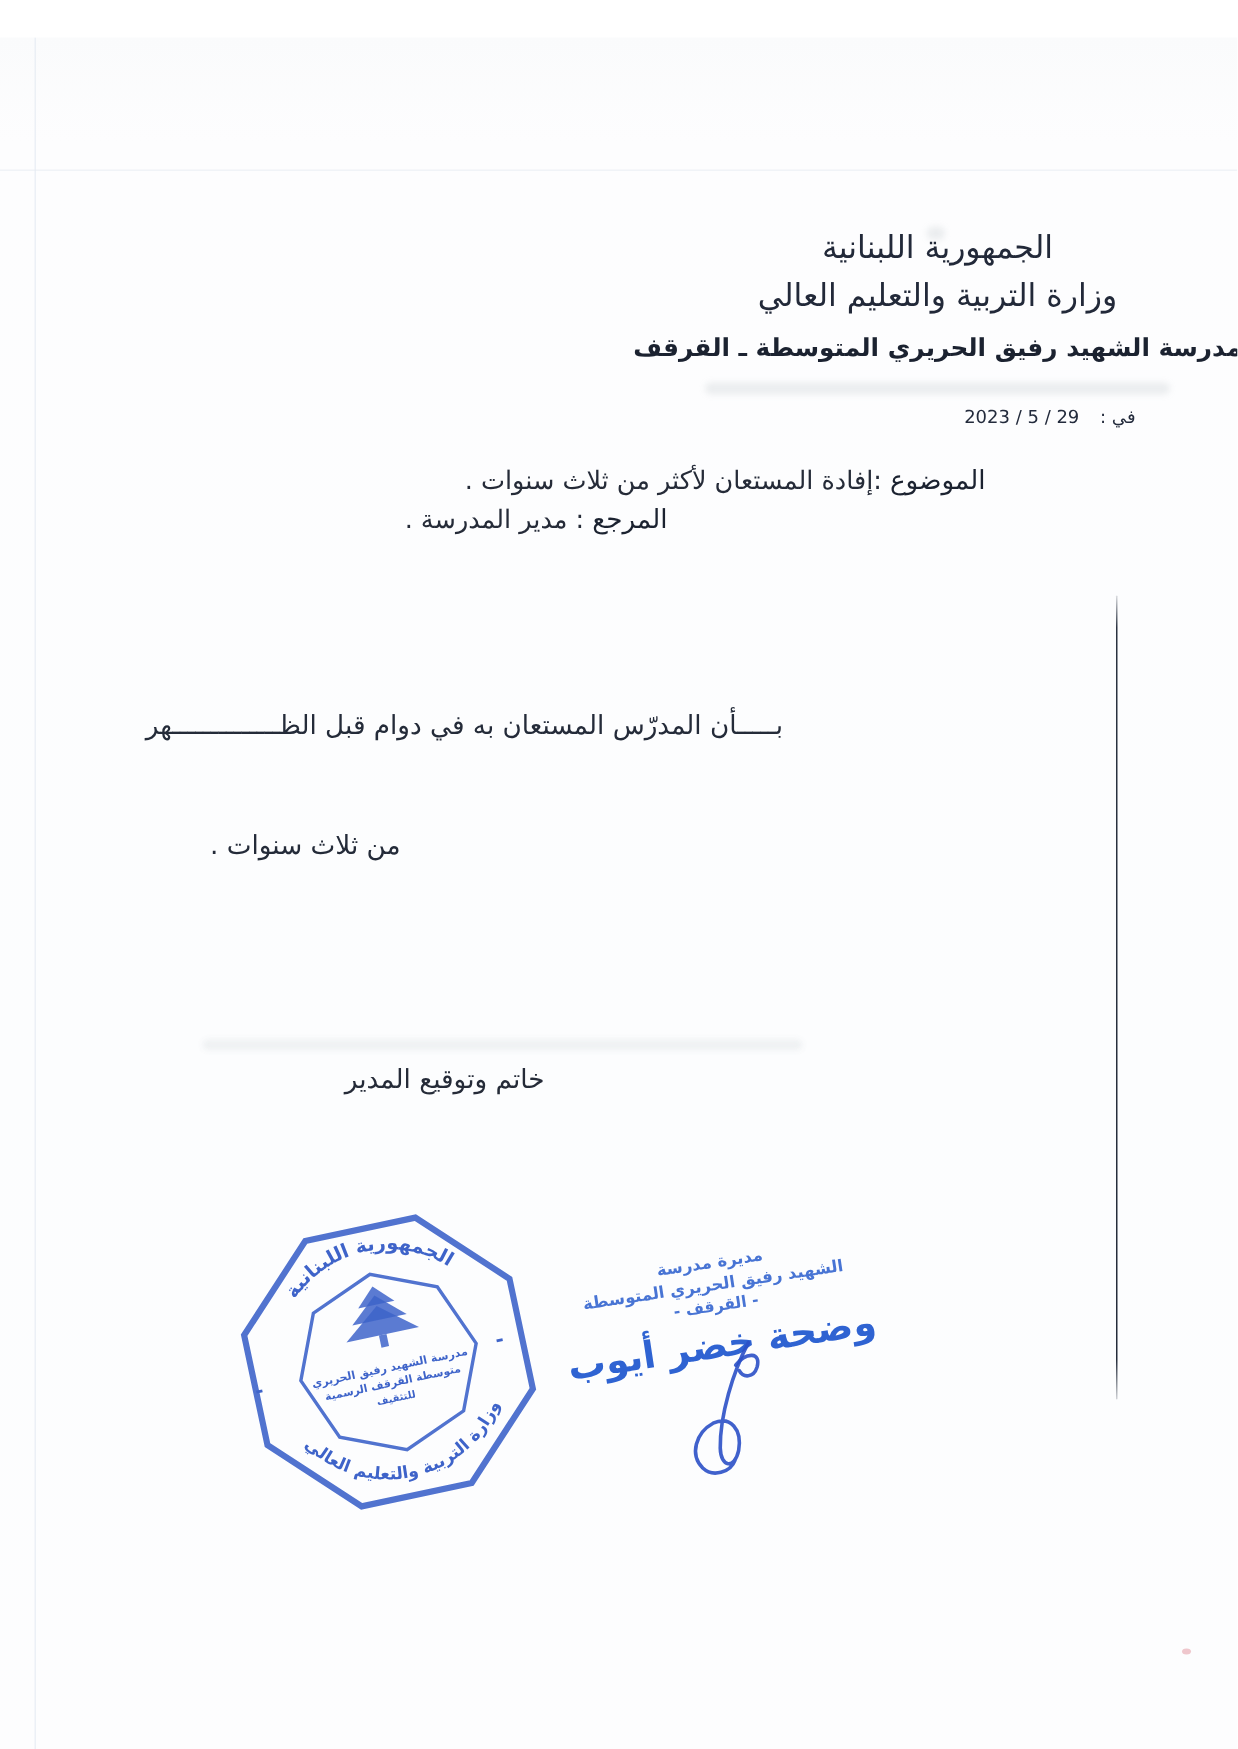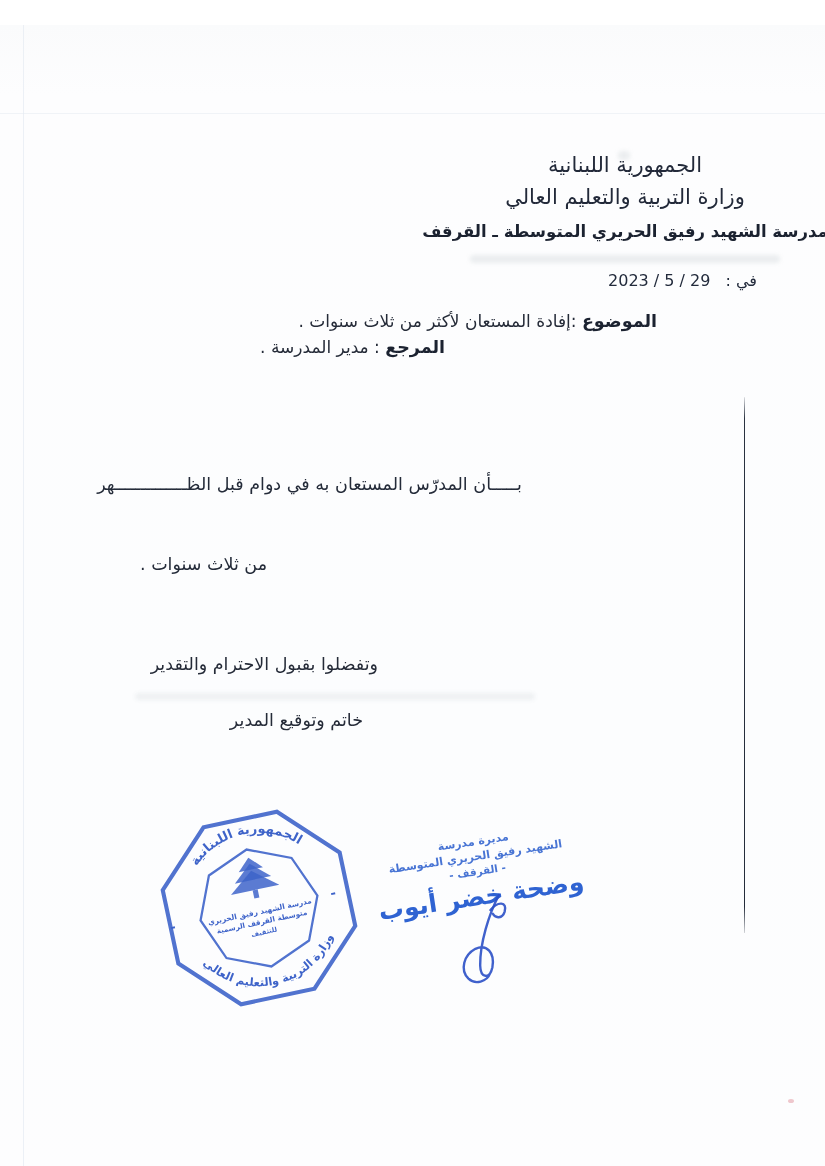--- a/index.html
+++ b/index.html
@@ -14,24 +14,24 @@
   .edge-line-v{position:absolute;left:23px;top:0;width:1px;height:1166px;background:#dfe6ee;opacity:.55;}
   .edge-line-h{position:absolute;left:0;top:88px;width:825px;height:1px;background:#e4e9f0;opacity:.5;}
   .scan-line{position:absolute;left:744px;top:372px;width:1.4px;height:536px;
     background:linear-gradient(180deg,rgba(40,48,64,.15),#2a3240 4%,#242c3a 95%,rgba(40,48,64,.2));border-radius:1px;}
   .smudge{position:absolute;background:rgba(130,140,152,.14);filter:blur(2px);border-radius:4px;}
   .speck-red{position:absolute;left:788px;top:1074px;width:6px;height:4px;background:#e39aa4;opacity:.55;border-radius:50%;}
   
   .hdr{position:absolute;left:420px;top:124px;width:410px;text-align:center;}
   .hdr-l1,.hdr-l2{font-size:21px;line-height:32px;color:#222939;}
   .hdr-l3{font-size:16.5px;line-height:24px;font-weight:bold;color:#1b2230;margin-top:7px;}
-  .date-line{top:246px;right:68px;font-size:16px;color:#232b3c;text-align:center;}
+  .date-line{top:246px;right:68px;font-size:12px;color:#232b3c;text-align:center;}
   .date-line .lbl{margin-left:10px;}
   .subject{top:286px;right:168px;font-size:17px;}
-  .subject .lbl,.refline .lbl{font-weight:bold;font-size:17.5px;color:#1b2230;}
+  .subject .lbl,.refline .lbl{font-weight:normal;font-size:17.5px;color:#1b2230;}
   .refline{top:312px;right:380px;font-size:17px;}
   .bodyline{font-size:17.5px;color:#242b39;}
   .p1l1{top:390px;right:263px;}
   .p1l2{top:419px;right:195px;}
   .p1l3{top:449px;right:303px;}
   .p2l1{top:494px;right:182px;}
   .p2l2{top:529px;left:140px;direction:rtl;text-align:center;}
   .bold-ink{font-weight:bold;color:#181f2c;}
   .closing{top:629px;right:447px;font-size:17.5px;}
   .stamp-caption{top:685px;right:462px;font-size:17.5px;}
@@ -77,21 +77,20 @@
   </div>
   <div class="abs refline">
     <span class="lbl">المرجع</span>
     <span>: مدير المدرسة .</span>
   </div>
 
   <div class="abs bodyline p1l3">بـــــأن المدرّس المستعان به في دوام قبل الظــــــــــــــهر</div>
 
   <div class="abs bodyline p2l2">من ثلاث سنوات  .</div>
 
-  <div class="abs closing">وتفضلوا بقبول الاحترام والتقدير</div>
   <div class="abs stamp-caption">خاتم وتوقيع المدير</div>
 
   <svg class="round-stamp" viewBox="0 0 200 200">
     <defs>
       <path id="arcTop" d="M 27,100 A 73,73 0 0 1 173,100"></path>
       <path id="arcBottom" d="M 22,98 A 78,78 0 0 0 178,98"></path>
     </defs>
     <g fill="none" stroke="#2e57c5" stroke-opacity="0.9">
       <polygon stroke-width="4" points="187.8,63.6 136.4,12.2 63.6,12.2 12.2,63.6 12.2,136.4 63.6,187.8 136.4,187.8 187.8,136.4"></polygon>
       <polygon stroke-width="2.2" points="158,100 141,59 100,42 59,59 42,100 59,141 100,158 141,141"></polygon>

